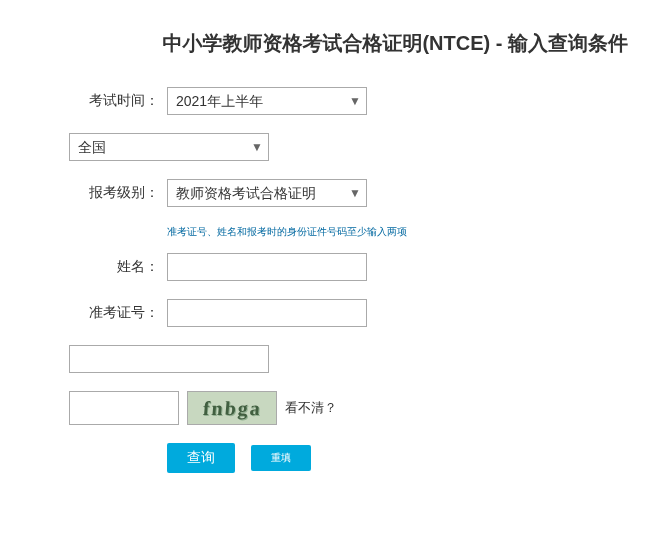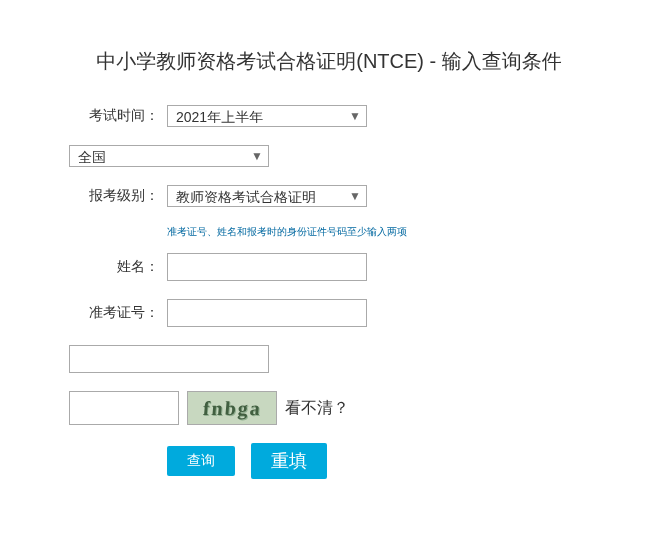--- a/index.html
+++ b/index.html
@@ -9,25 +9,25 @@
       color: #333;
       font-size: 14px;
     }
     .page-wrapper {
       width: 658px;
       min-height: 544px;
       padding: 20px 30px 30px 30px;
     }
     .page-title {
       font-size: 20px;
-      font-weight: normal;
-      color: #333;
-      text-align: center;
+      font-weight: bold;
+      color: #333;
+      text-align: right;
       margin-bottom: 30px;
-      margin-top: 28px;
+      margin-top: 10px;
     }
     .form-container {
       max-width: 520px;
       margin: 4px auto;
     }
     .form-row {
       display: flex;
       align-items: center;
       margin-bottom: 18px;
     }
@@ -43,21 +43,21 @@
       content: '：';
     }
     .form-select-wrapper {
       position: relative;
       display: inline-block;
     }
     .form-select {
       appearance: none;
       -webkit-appearance: none;
       width: 200px;
-      height: 22px;
+      height: 28px;
       padding: 3px 28px 3px 8px;
       border: 1px solid #aaa;
       background: #fff;
       font-size: 14px;
       font-family: inherit;
       color: #333;
       cursor: pointer;
       outline: none;
     }
     .select-arrow {
@@ -120,21 +120,21 @@
       font-size: 20px;
       font-weight: bold;
       color: #2a4a2a;
       letter-spacing: 2px;
       transform: skewX(-5deg);
       opacity: 0.85;
       text-shadow: 1px 1px 0 #8aaa8a;
     }
     .captcha-refresh {
       color: #333;
-      font-size: 16px;
+      font-size: 13px;
       cursor: pointer;
       text-decoration: none;
     }
     .button-row {
       display: flex;
       align-items: center;
       margin-left: 98px;
       gap: 16px;
       margin-top: 8px;
     }
@@ -146,21 +146,21 @@
       font-size: 14px;
       font-family: inherit;
       cursor: pointer;
       border-radius: 2px;
     }
     .btn-reset {
       background: #00aadd;
       color: #fff;
       border: none;
       padding: 6px 20px;
-      font-size: 18px;
+      font-size: 10px;
       font-family: inherit;
       cursor: pointer;
       border-radius: 2px;
     }
   </style>
 </head>
 <body>
 
 <div class="page-wrapper">
   <div class="page-title">中小学教师资格考试合格证明(NTCE) - 输入查询条件</div>

